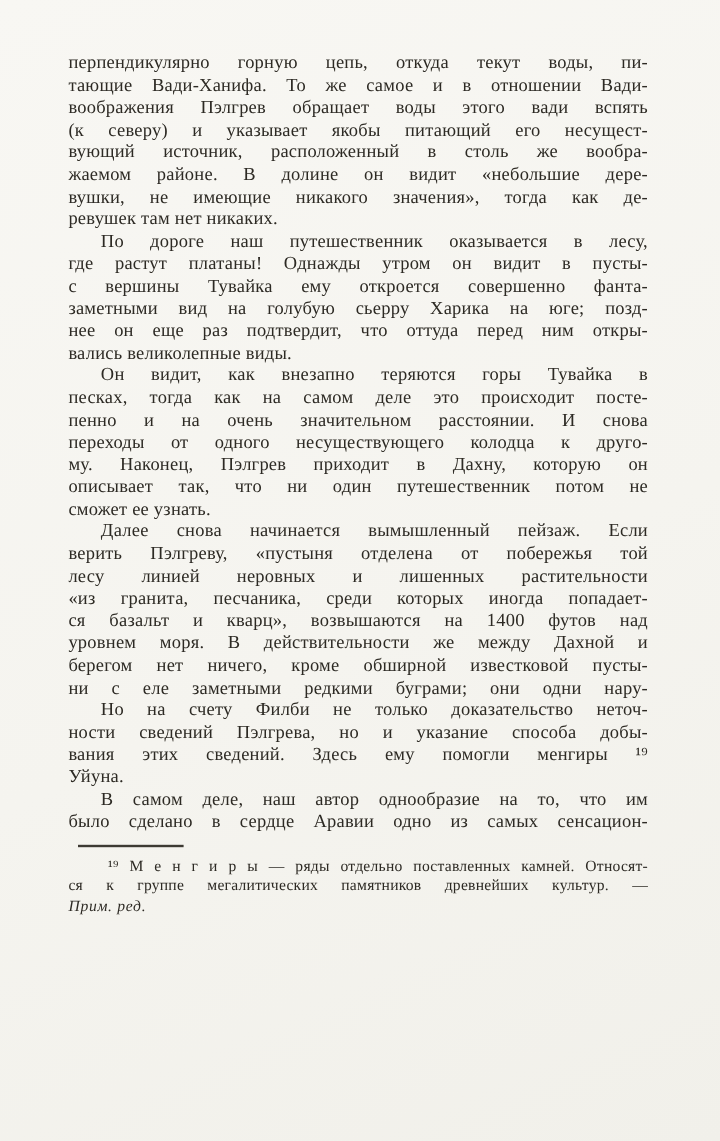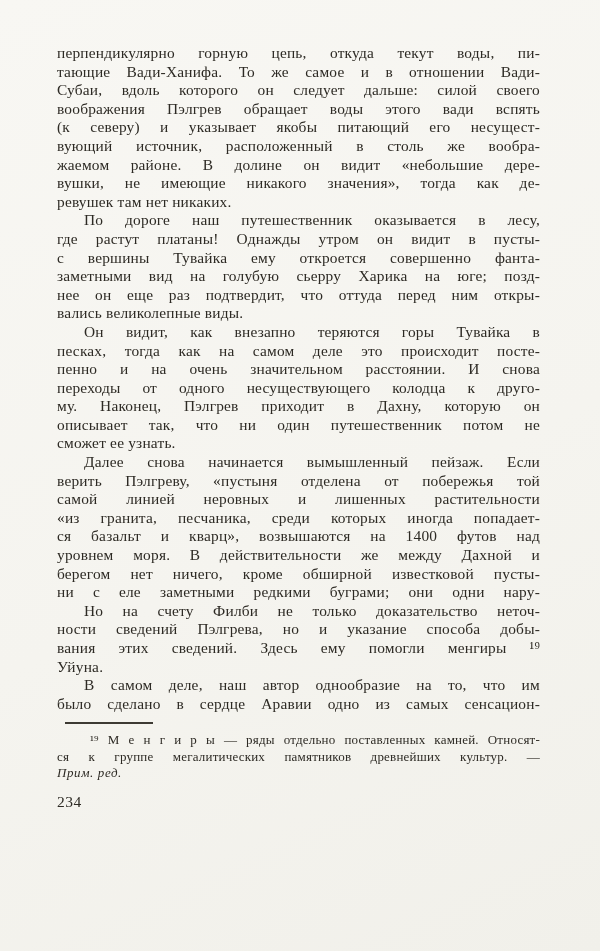--- a/index.html
+++ b/index.html
@@ -49,21 +49,20 @@
   }
 </style>
 </head>
 <body>
 
 <div class="page">
   <div class="body-text">
     <div class="para">
         <div class="line">перпендикулярно горную цепь, откуда текут воды, пи-</div>
         <div class="line">тающие Вади-Ханифа. То же самое и в отношении Вади-</div>
-        <div class="line">Субаи, вдоль которого он следует дальше: силой своего</div>
         <div class="line">воображения Пэлгрев обращает воды этого вади вспять</div>
         <div class="line">(к северу) и указывает якобы питающий его несущест-</div>
         <div class="line">вующий источник, расположенный в столь же вообра-</div>
         <div class="line">жаемом районе. В долине он видит «небольшие дере-</div>
         <div class="line">вушки, не имеющие никакого значения», тогда как де-</div>
         <div class="line unjust">ревушек там нет никаких.</div>
       </div>
     <div class="para indent">
         <div class="line">По дороге наш путешественник оказывается в лесу,</div>
         <div class="line">где растут платаны! Однажды утром он видит в пусты-</div>
@@ -77,21 +76,21 @@
         <div class="line">песках, тогда как на самом деле это происходит посте-</div>
         <div class="line">пенно и на очень значительном расстоянии. И снова</div>
         <div class="line">переходы от одного несуществующего колодца к друго-</div>
         <div class="line">му. Наконец, Пэлгрев приходит в Дахну, которую он</div>
         <div class="line">описывает так, что ни один путешественник потом не</div>
         <div class="line unjust">сможет ее узнать.</div>
       </div>
     <div class="para indent">
         <div class="line">Далее снова начинается вымышленный пейзаж. Если</div>
         <div class="line">верить Пэлгреву, «пустыня отделена от побережья той</div>
-        <div class="line">самой линией неровных и лишенных растительности</div>
+        <div class="line">лесу линией неровных и лишенных растительности</div>
         <div class="line">«из гранита, песчаника, среди которых иногда попадает-</div>
         <div class="line">ся базальт и кварц», возвышаются на 1400 футов над</div>
         <div class="line">уровнем моря. В действительности же между Дахной и</div>
         <div class="line">берегом нет ничего, кроме обширной известковой пусты-</div>
         <div class="line">ни с еле заметными редкими буграми; они одни нару-</div>
       </div>
     <div class="para indent">
         <div class="line">Но на счету Филби не только доказательство неточ-</div>
         <div class="line">ности сведений Пэлгрева, но и указание способа добы-</div>
         <div class="line">вания этих сведений. Здесь ему помогли менгиры ¹⁹</div>
@@ -104,14 +103,13 @@
   </div>
 
   <div class="footnote-sep"></div>
 
   <div class="footnote">
     <div class="fnline fn-first">¹⁹ М е н г и р ы — ряды отдельно поставленных камней. Относят-</div>
     <div class="fnline">ся к группе мегалитических памятников древнейших культур. —</div>
     <div class="fnline fn-italic">Прим. ред.</div>
   </div>
 
-  <div class="pagenum">234</div>
 </div>
 
 </body></html>

